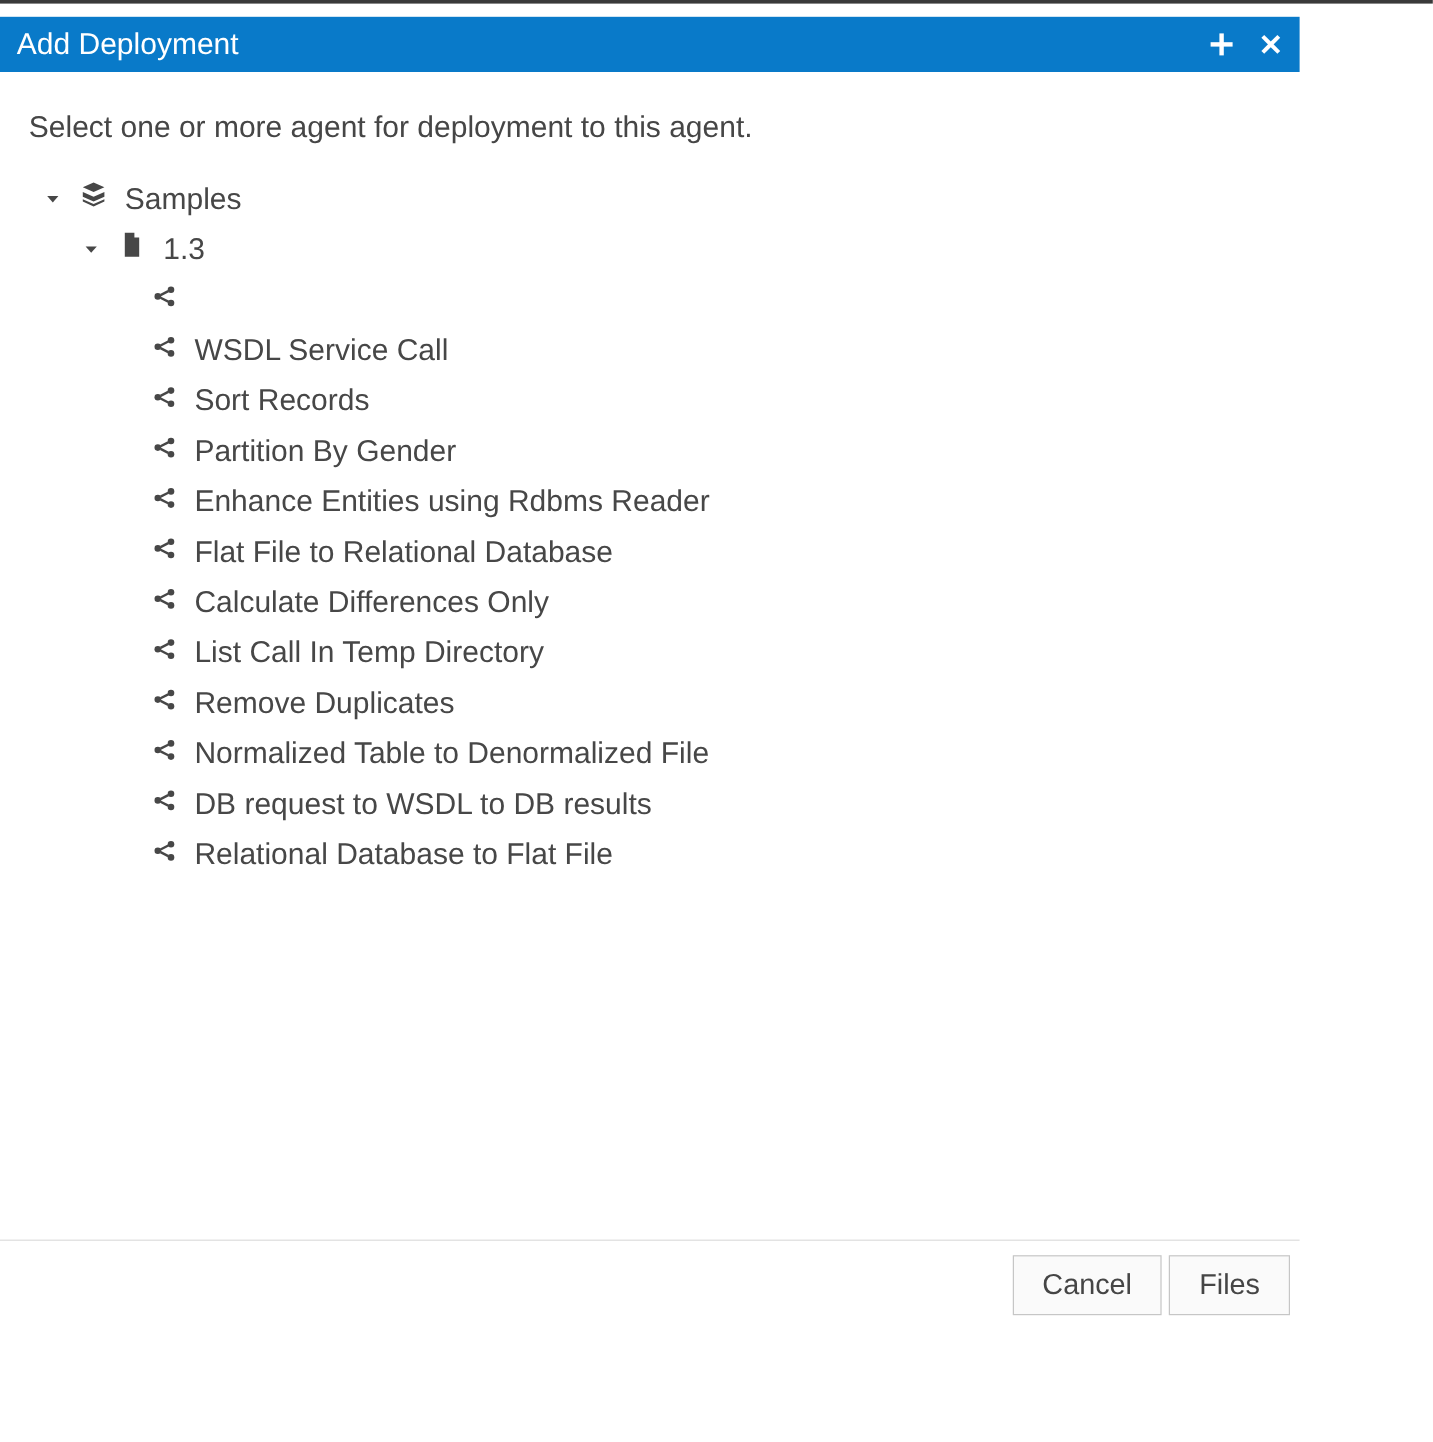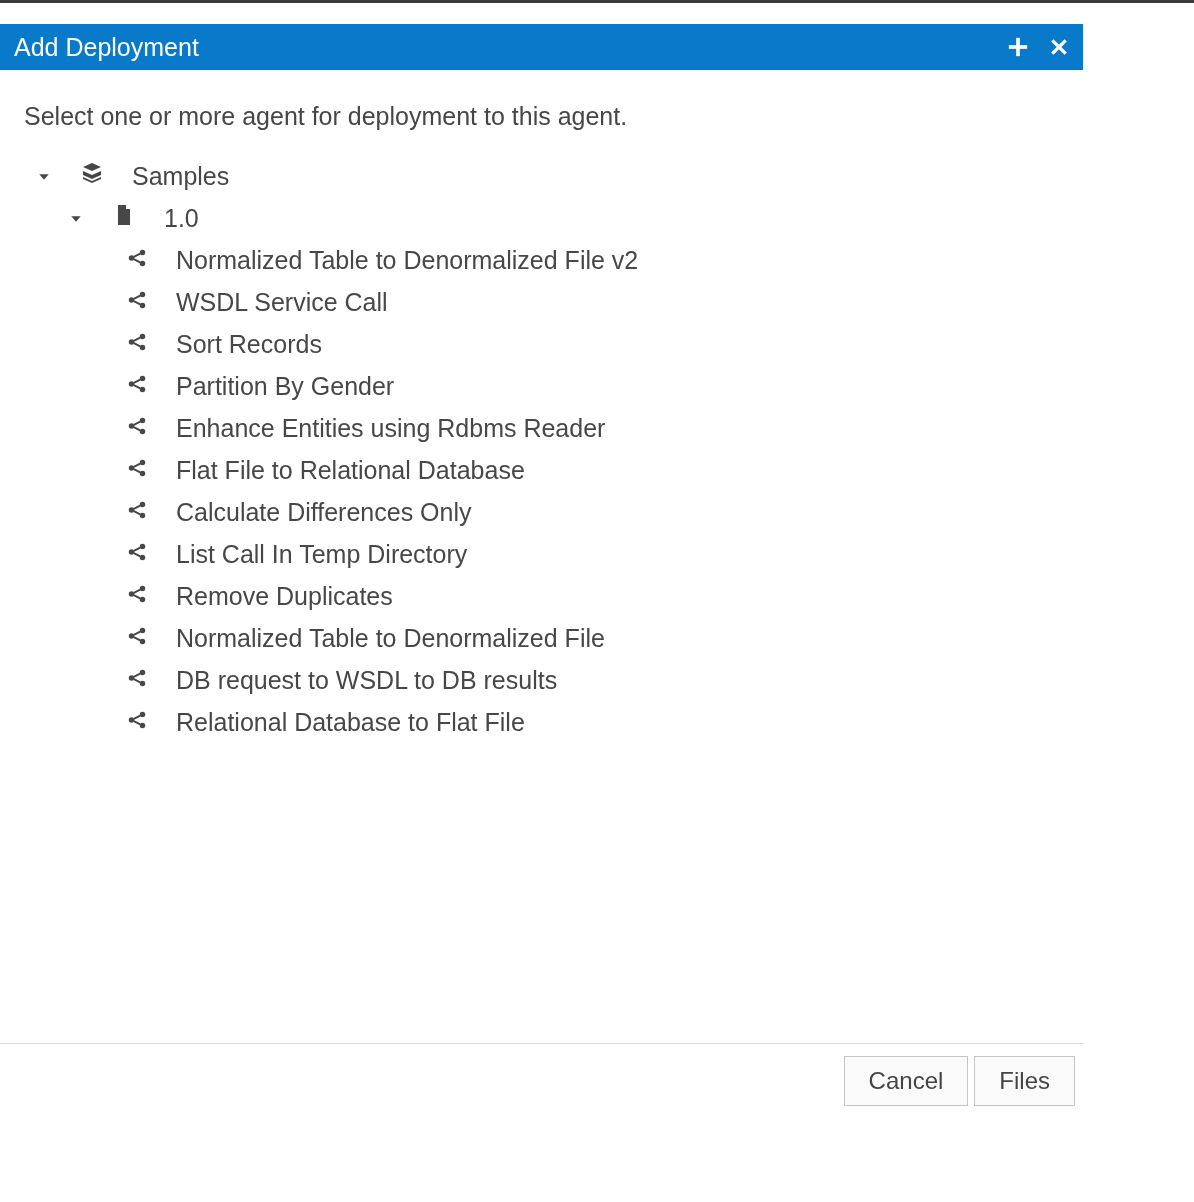--- a/index.html
+++ b/index.html
@@ -11,21 +11,21 @@
     font-family: Arial, Helvetica, sans-serif;
     background: #fff;
     color: #464646;
     width: 1194px;
     height: 1202px;
     position: relative;
   }
   .dialog {
     width: 1083px;
     position: absolute;
-    top: 24px;
+    top: 14px;
     left: 0;
     background: #fff;
   }
   .header {
     background: #097ac9;
     color: #fff;
     display: flex;
     align-items: center;
     justify-content: space-between;
     padding: 10px 14px;
@@ -54,21 +54,21 @@
   }
   .tree {
     font-size: 25px;
     color: #474747;
   }
   .tree-node {
     display: flex;
     align-items: center;
     line-height: 42px;
     height: 42px;
-    gap: 28px;
+    gap: 14px;
     cursor: pointer;
   }
   .tree-children {
     list-style: none;
   }
   .level-0 { padding-left: 12px; }
   .level-1 { padding-left: 44px; }
   .level-2 { padding-left: 102px; }
   .caret-icon svg { width: 16px; height: 16px; }
   .folder-icon svg, .file-icon svg { width: 24px; height: 24px; }
@@ -154,33 +154,32 @@
           <span class="caret-icon">
             <svg viewBox="0 0 24 24" fill="#474747">
                 <path d="M5 8l7 8 7-8z"></path>
               </svg>
           </span>
           <span class="file-icon">
             <svg viewBox="0 0 24 24" fill="#474747">
                 <path d="M6 2h8l4 4v16H6V2zm8 0v4h4l-4-4zM8 10h8v1.5H8V10zm0 3h8v1.5H8V13zm0 3h8v1.5H8V16z"></path>
               </svg>
           </span>
-          <span>1.0</span>
+          <span>1.3</span>
         </div>
 
         <ul class="tree-children" id="flow-list">
             <li class="tree-node level-2">
               <span class="flow-icon"><svg viewBox="0 0 24 24" fill="#474747">
                   <circle cx="6" cy="12" r="3"></circle>
                   <circle cx="18" cy="6" r="3"></circle>
                   <circle cx="18" cy="18" r="3"></circle>
                   <line x1="8.5" y1="10.8" x2="15.5" y2="7.2" stroke="#474747" stroke-width="2.2"></line>
                   <line x1="8.5" y1="13.2" x2="15.5" y2="16.8" stroke="#474747" stroke-width="2.2"></line>
                 </svg></span>
-              <span>Normalized Table to Denormalized File v2</span>
             </li>
             <li class="tree-node level-2">
               <span class="flow-icon"><svg viewBox="0 0 24 24" fill="#474747">
                   <circle cx="6" cy="12" r="3"></circle>
                   <circle cx="18" cy="6" r="3"></circle>
                   <circle cx="18" cy="18" r="3"></circle>
                   <line x1="8.5" y1="10.8" x2="15.5" y2="7.2" stroke="#474747" stroke-width="2.2"></line>
                   <line x1="8.5" y1="13.2" x2="15.5" y2="16.8" stroke="#474747" stroke-width="2.2"></line>
                 </svg></span>
               <span>WSDL Service Call</span>

